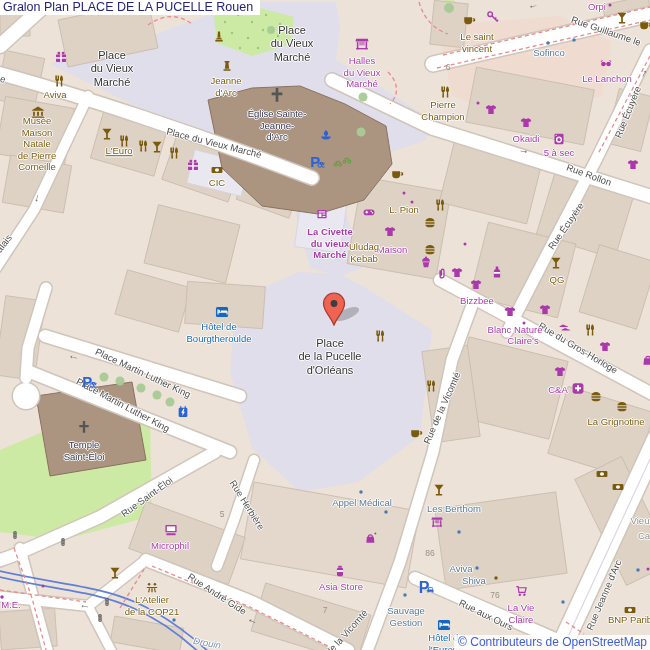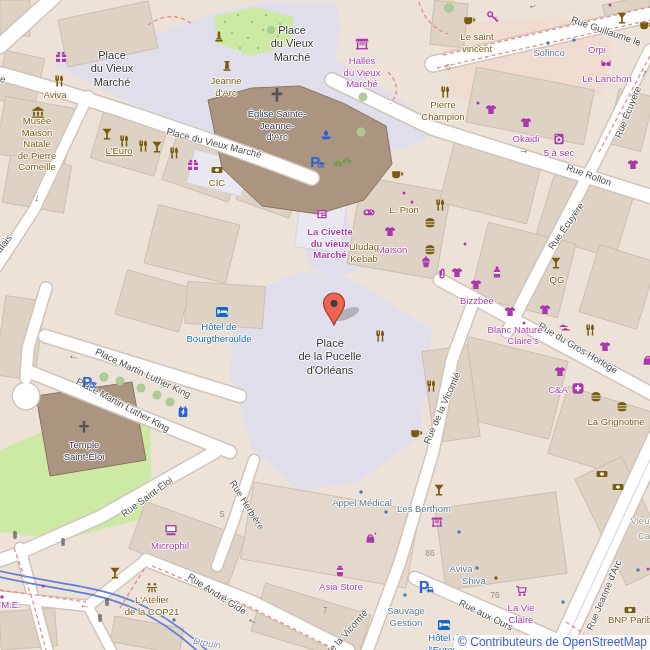--- a/index.html
+++ b/index.html
@@ -208,21 +208,21 @@
       <div class="lbl poi" style="color: rgb(172, 57, 172); left: 330px; top: 243px; transform: translate(-50%, -50%); font-weight: bold;">La Civette
 du vieux
 Marché</div>
       <div class="lbl poi" style="color: rgb(172, 57, 172); left: 392px; top: 250px; transform: translate(-50%, -50%);">Maison</div>
       <div class="lbl poi" style="color: rgb(172, 57, 172); left: 477px; top: 301px; transform: translate(-50%, -50%);">Bizzbee</div>
       <div class="lbl poi" style="color: rgb(172, 57, 172); left: 515px; top: 330px; transform: translate(-50%, -50%);">Blanc Nature</div>
       <div class="lbl poi" style="color: rgb(172, 57, 172); left: 523px; top: 341px; transform: translate(-50%, -50%);">Claire's</div>
       <div class="lbl poi" style="color: rgb(172, 57, 172); left: 558px; top: 390px; transform: translate(-50%, -50%);">C&amp;A</div>
       <div class="lbl poi" style="color: rgb(172, 57, 172); left: 526px; top: 139px; transform: translate(-50%, -50%);">Okaidi</div>
       <div class="lbl poi" style="color: rgb(172, 57, 172); left: 559px; top: 153px; transform: translate(-50%, -50%);">5 à sec</div>
-      <div class="lbl poi" style="color: rgb(172, 57, 172); left: 597px; top: 7px; transform: translate(-50%, -50%); margin-top: 43px;">Orpi</div>
+      <div class="lbl poi" style="color: rgb(172, 57, 172); left: 597px; top: 7px; transform: translate(-50%, -50%);">Orpi</div>
       <div class="lbl poi" style="color: rgb(172, 57, 172); left: 607px; top: 79px; transform: translate(-50%, -50%);">Le Lanchon</div>
       <div class="lbl poi" style="color: rgb(172, 57, 172); left: 170px; top: 546px; transform: translate(-50%, -50%);">Microphil</div>
       <div class="lbl poi" style="color: rgb(172, 57, 172); left: 341px; top: 587px; transform: translate(-50%, -50%);">Asia Store</div>
       <div class="lbl poi" style="color: rgb(172, 57, 172); left: 521px; top: 614px; transform: translate(-50%, -50%);">La Vie
 Claire</div>
       <div class="lbl poi" style="color: rgb(172, 57, 172); left: 11px; top: 605px; transform: translate(-50%, -50%);">M.E.</div>
       <div class="lbl poi" style="color: rgb(122, 91, 14); left: 55px; top: 95px; transform: translate(-50%, -50%);">Aviva</div>
       <div class="lbl poi" style="color: rgb(122, 91, 14); left: 37px; top: 144px; transform: translate(-50%, -50%);">Musée
 Maison
 Natale
@@ -243,21 +243,21 @@
       <div class="lbl poi" style="color: rgb(122, 91, 14); left: 152px; top: 606px; transform: translate(-50%, -50%);">L'Atelier
 de la COP21</div>
       <div class="lbl poi" style="color: rgb(122, 91, 14); left: 616px; top: 422px; transform: translate(-50%, -50%);">La Grignotine</div>
       <div class="lbl poi" style="color: rgb(122, 91, 14); left: 630px; top: 620px; transform: translate(-50%, -50%);">BNP Parib</div>
       <div class="lbl poi" style="color: rgb(20, 103, 192); left: 219px; top: 333px; transform: translate(-50%, -50%);">Hôtel de
 Bourgtheroulde</div>
       <div class="lbl poi" style="color: rgb(20, 103, 192); left: 446px; top: 644px; transform: translate(-50%, -50%);">Hôtel de
 l'Europe</div>
       <div class="lbl poi" style="color: rgb(86, 120, 154); left: 549px; top: 53px; transform: translate(-50%, -50%);">Sofinco</div>
       <div class="lbl poi" style="color: rgb(86, 120, 154); left: 362px; top: 503px; transform: translate(-50%, -50%);">Appel Médical</div>
-      <div class="lbl poi" style="color: rgb(86, 120, 154); left: 424px; top: 509px; transform: translate(-50%, -50%);">Les Berthom</div>
+      <div class="lbl poi" style="color: rgb(86, 120, 154); left: 454px; top: 509px; transform: translate(-50%, -50%);">Les Berthom</div>
       <div class="lbl poi" style="color: rgb(86, 120, 154); left: 461px; top: 569px; transform: translate(-50%, -50%);">Aviva</div>
       <div class="lbl poi" style="color: rgb(86, 120, 154); left: 474px; top: 581px; transform: translate(-50%, -50%);">Shiva</div>
       <div class="lbl poi" style="color: rgb(86, 120, 154); left: 406px; top: 617px; transform: translate(-50%, -50%);">Sauvage
 Gestion</div>
       <div class="lbl poi" style="color: rgb(56, 55, 79); left: 277px; top: 125px; transform: translate(-50%, -50%);">Église Sainte-
 Jeanne-
 d'Arc</div>
       <div class="lbl poi" style="color: rgb(56, 55, 79); left: 84px; top: 451px; transform: translate(-50%, -50%);">Temple
 Saint-Éloi</div>
       <div class="lbl poi" style="color: rgb(144, 144, 144); left: 640px; top: 521px; transform: translate(-50%, -50%);">Vieu</div>
@@ -861,14 +861,15 @@
       </div>
     </div>
 
   <div id="marker" style="color: rgb(238, 99, 82);">
     <svg width="26" height="34" viewBox="0 0 26 34">
       <path d="M13,33 C9.5,24 2.5,19.5 2.5,11.5 A10.5 10.5 0 1 1 23.5,11.5 C23.5,19.5 16.5,24 13,33 Z" fill="currentColor" stroke="#a63a2e" stroke-width="1.2"></path>
       <circle cx="13" cy="11.5" r="3.4" fill="#3b3f41"></circle>
     </svg>
   </div>
 
+  <div id="title-bar" style="color: rgb(35, 35, 127);">Gralon Plan PLACE DE LA PUCELLE Rouen</div>
   <div id="attribution" style="color: rgb(63, 95, 215);">© Contributeurs de OpenStreetMap</div>
 </div>
 
 </body></html>

